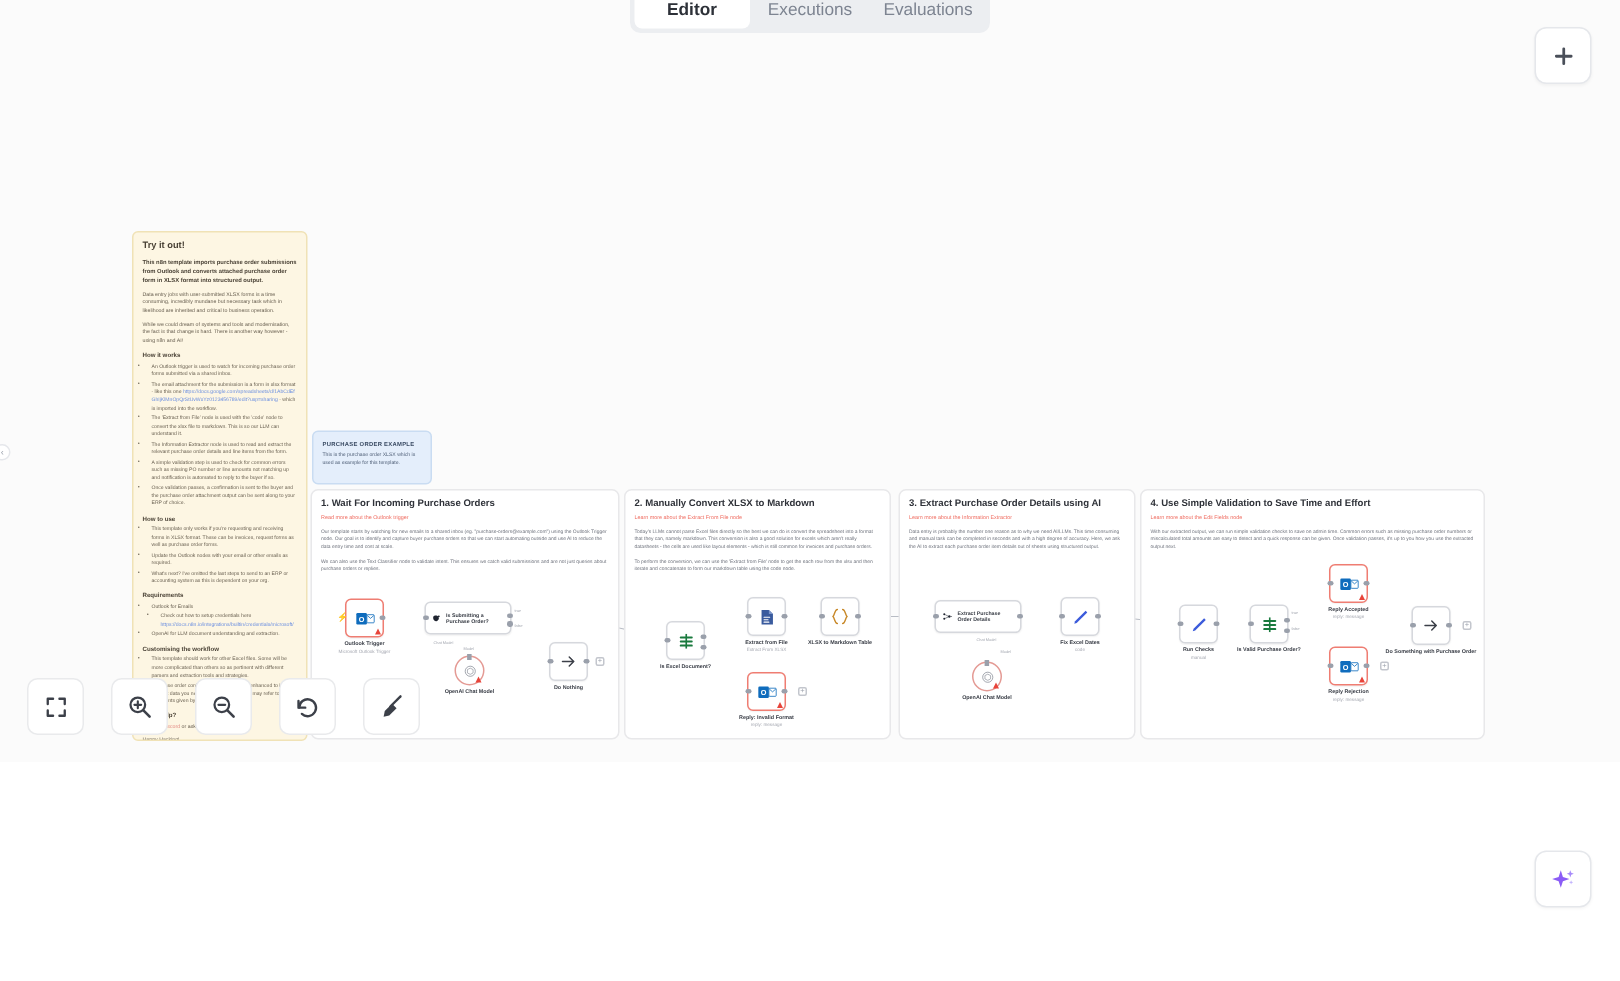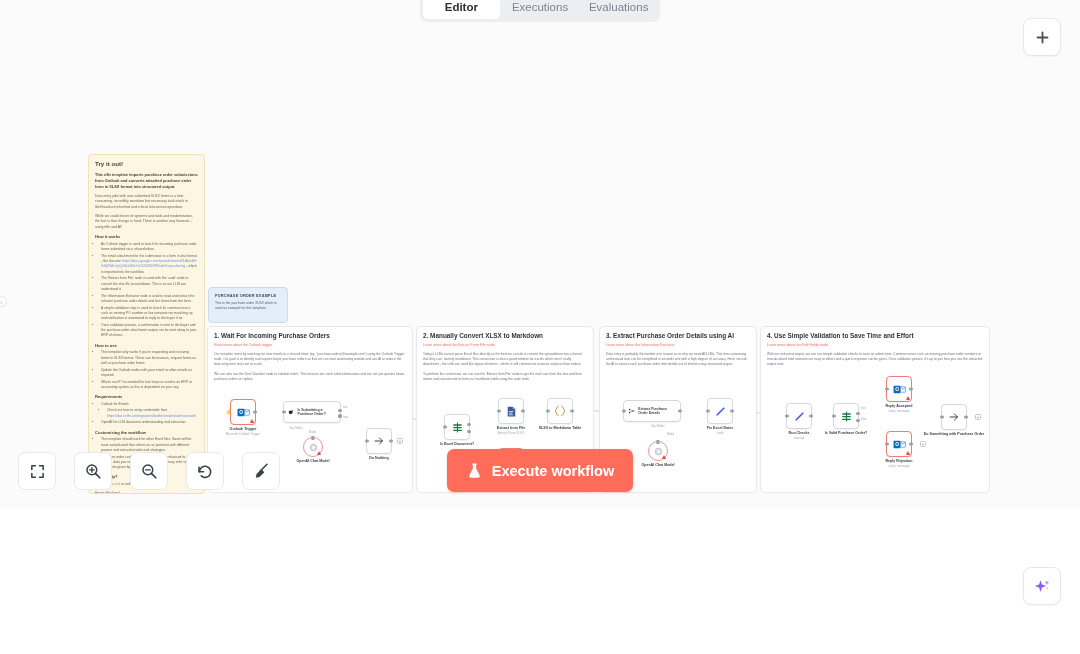--- a/index.html
+++ b/index.html
@@ -609,20 +609,14 @@
       </svg>
     </div>
     <div class="tool-btn">
       <svg width="18" height="18" viewBox="0 0 24 24">
         <path d="M20 3 L11 12" stroke="#3c4049" stroke-width="2.1" stroke-linecap="round"></path>
         <path d="M12.5 9.5 L6 16 L5 21 L10 20 L16.5 13.5 Z" fill="#3c4049"></path>
       </svg>
     </div>
   </div>
 
-  <button class="exec-btn">
-    <svg width="17" height="19" viewBox="0 0 24 24">
-      <path d="M9.5 3 H14.5 M10.5 3 V9.5 L5.5 19 A1.6 1.6 0 0 0 7 21.3 H17 A1.6 1.6 0 0 0 18.5 19 L13.5 9.5 V3" fill="#ffffff" stroke="#ffffff" stroke-width="1.6" stroke-linejoin="round" stroke-linecap="round"></path>
-    </svg>
-    <span>Execute workflow</span>
-  </button>
 
 </div>
 
 </body></html>

